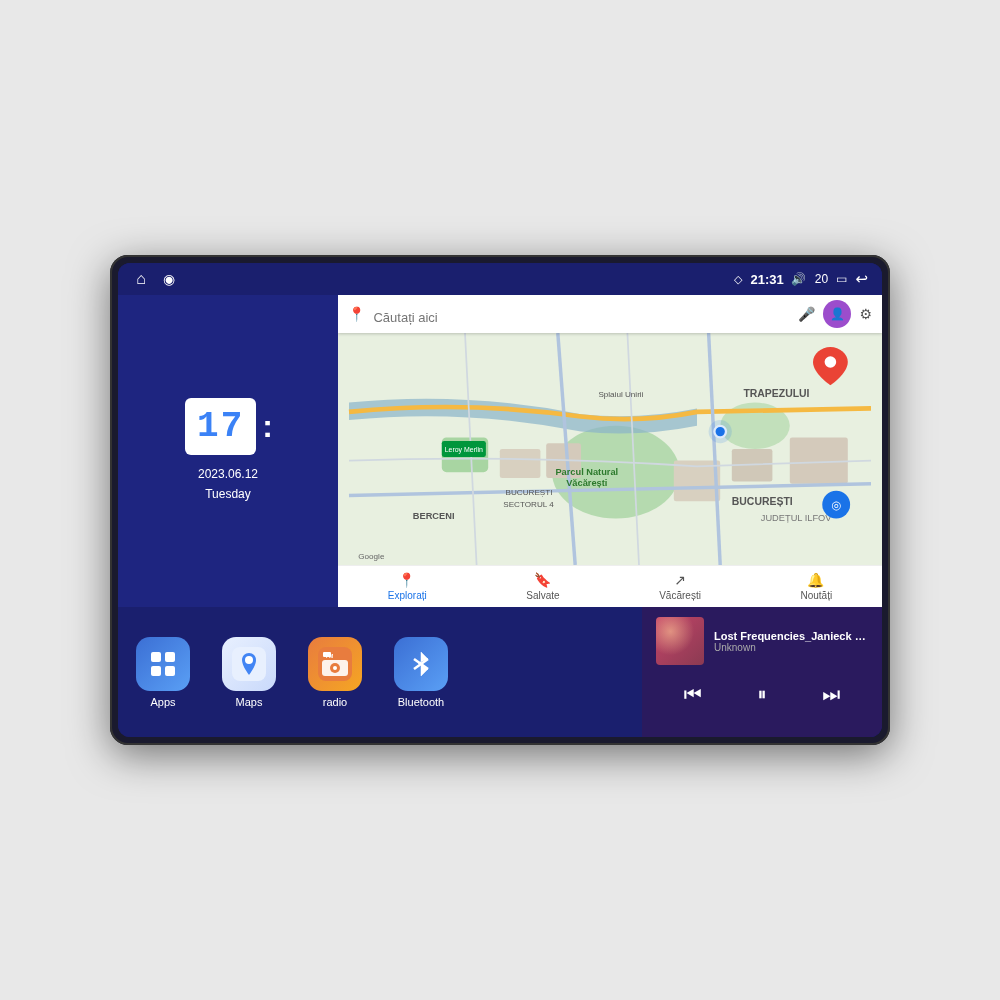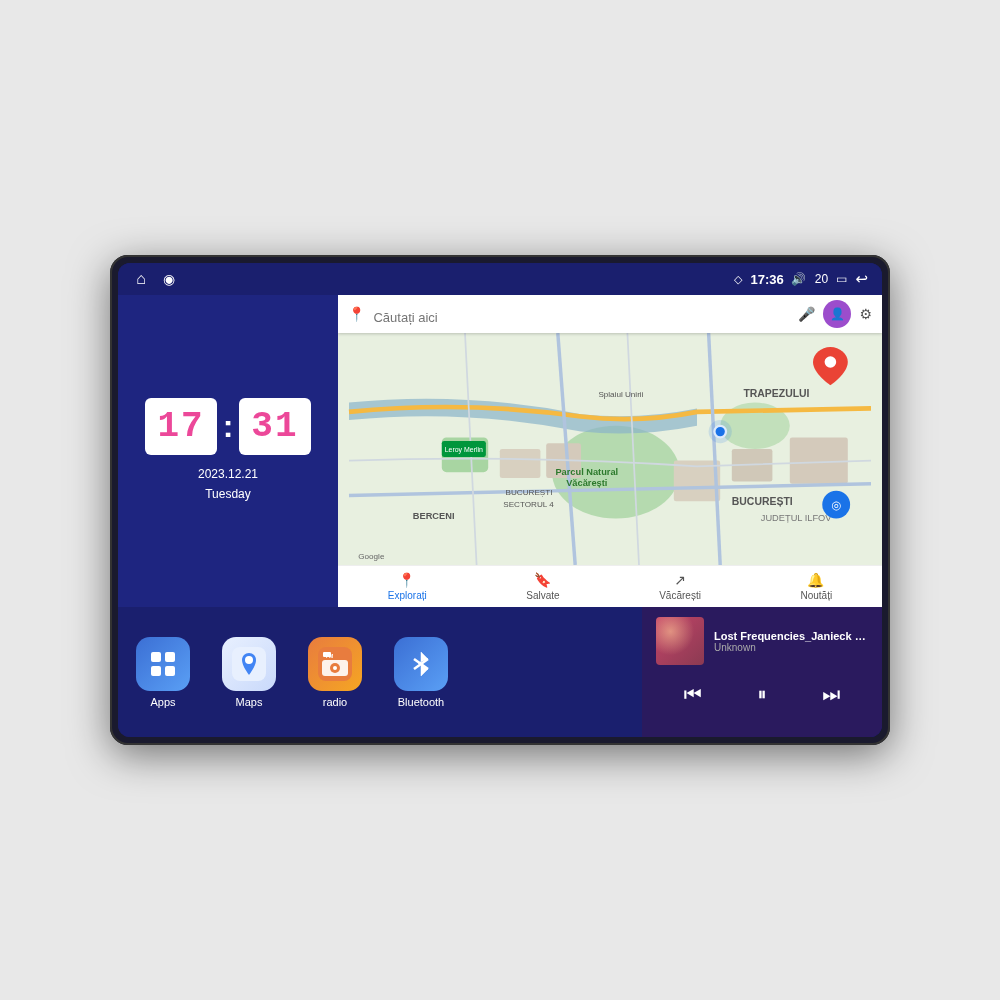--- a/index.html
+++ b/index.html
@@ -99,21 +99,21 @@
       align-items: center;
       gap: 8px;
     }
 
     .clock-digit-block {
       background: white;
       border-radius: 6px;
       padding: 8px 12px;
       font-size: 36px;
       font-weight: bold;
-      color: #ec4899;
+      color: #3b82f6;
       letter-spacing: 2px;
       font-family: 'Courier New', monospace;
       min-width: 70px;
       text-align: right;
     }
 
     .clock-separator {
       color: white;
       font-size: 32px;
       font-weight: bold;
@@ -334,39 +334,38 @@
 <div class="device-outer">
   <div class="device-screen">
 
     <div class="status-bar">
       <div class="status-left">
         <span class="nav-icon">⌂</span>
         <span class="nav-icon" style="font-size:14px;">◉</span>
       </div>
       <div class="status-right">
         <span style="font-size:11px;">◇</span>
-        <span style="font-weight:bold;font-size:13px;">17:36</span>
+        <span style="font-weight:bold;font-size:13px;">21:31</span>
         <span>🔊</span>
         <span>20</span>
         <span>▭</span>
         <span style="font-size:15px;">↩</span>
       </div>
     </div>
 
     <div class="main-content">
       <div class="top-section">
 
         <div class="clock-widget">
           <div class="clock-display">
             <div class="clock-digit-block">17</div>
             <span class="clock-separator">:</span>
-            <div class="clock-digit-block">31</div>
           </div>
           <div class="clock-date">
-            <div>2023.12.21</div>
+            <div>2023.06.12</div>
             <div>Tuesday</div>
           </div>
         </div>
 
         <div class="map-widget">
 
           <div class="map-search-bar">
             <span style="color:#1a73e8;font-size:14px;">📍</span>
             <input type="text" style="flex: 1 1 0%; border: none; outline: none; font-size: 13px; color: rgb(85, 85, 85);" placeholder="Căutați aici">
             <span style="font-size:14px;color:#555;">🎤</span>

